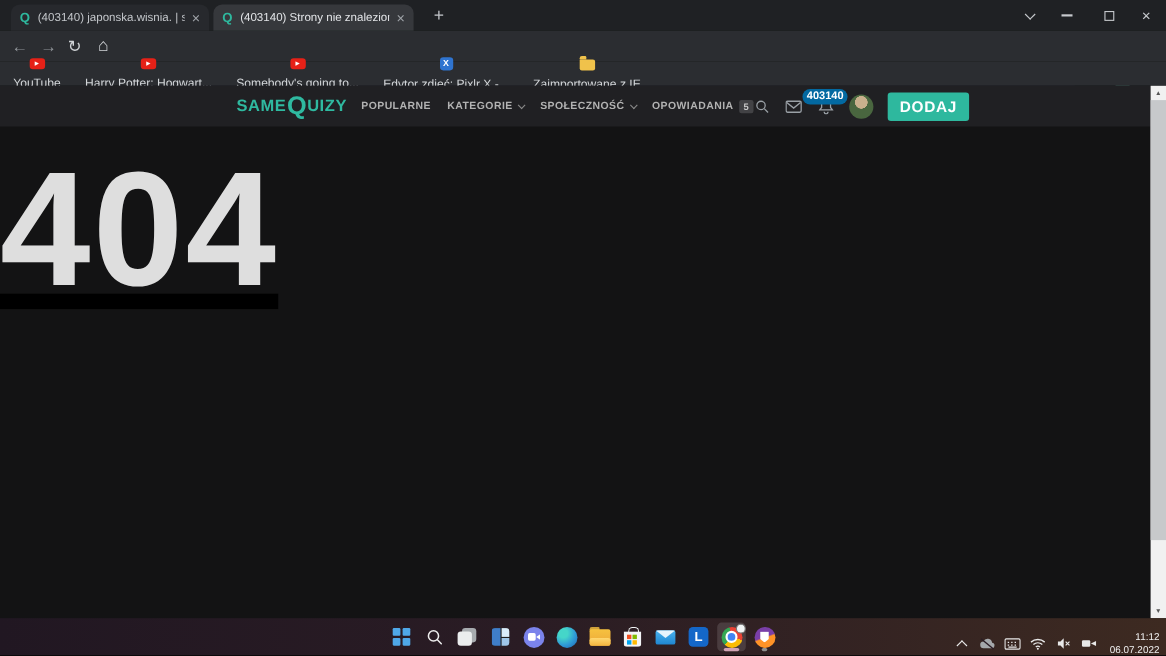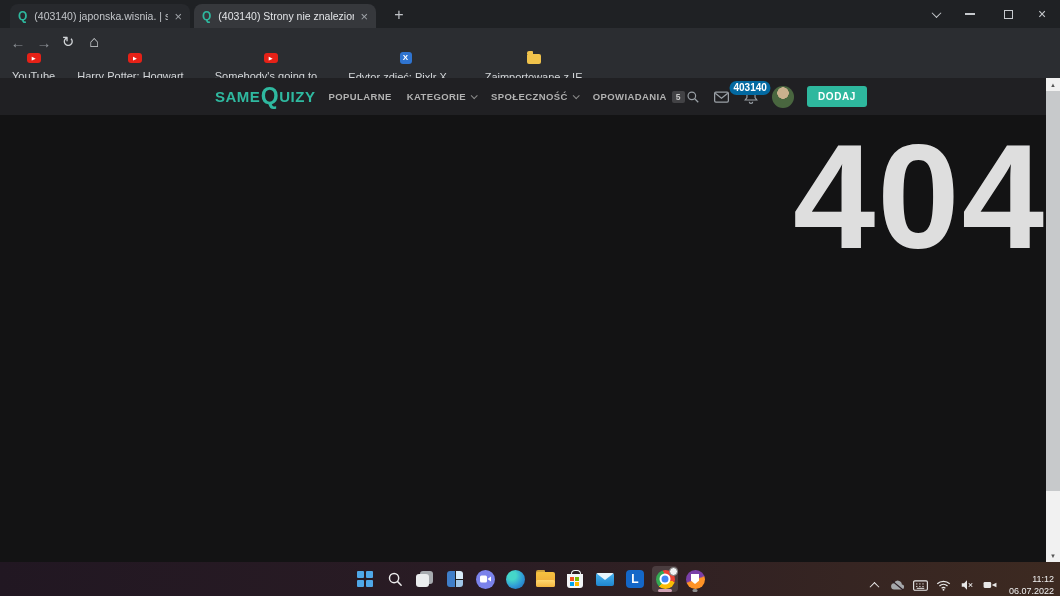--- a/index.html
+++ b/index.html
@@ -56,22 +56,22 @@
   .brand-q { font-size:23px; font-weight:bold; line-height:0.9; margin:0 0.5px; }
   .mainnav { display:flex; align-items:center; gap:15px; margin-left:13px; }
   .nav-item { display:flex; align-items:center; gap:5px; font-size:9.5px; font-weight:bold; letter-spacing:0.4px; color:#b2b2b2; white-space:nowrap; }
   .nav-chev { width:5px; height:5px; border-right:1.5px solid #8a8a8a; border-bottom:1.5px solid #8a8a8a; transform:rotate(45deg) translateY(-1px); }
   .nav-badge { background:#424245; color:#c9c9c9; font-size:8.5px; font-weight:bold; padding:1px 4px; border-radius:2px; }
   .header-right { display:flex; align-items:center; gap:13px; }
   .hicon { width:16px; height:16px; color:#9aa0a6; display:flex; align-items:center; justify-content:center; }
   .bell-wrap { position:relative; }
   .notif-badge { position:absolute; top:-8px; left:50%; transform:translateX(-52%); background:#0369a1; color:#fff; font-size:10px; font-weight:bold; padding:1.5px 4px; border-radius:7px; white-space:nowrap; }
   .site-avatar { width:22px; height:22px; border-radius:50%; background:radial-gradient(circle at 50% 32%,#c9b08d 0 30%,#49663f 32%); }
-  .btn-dodaj { background:#2eb89e; color:#fff; font-size:10px; font-weight:bold; letter-spacing:0.6px; padding:5px 11px; border-radius:3px; }
-  .main404 { text-align:right; padding-top:12px; }
+  .btn-dodaj { background:#2eb89e; color:#fff; font-size:14px; font-weight:bold; letter-spacing:0.6px; padding:5px 11px; border-radius:3px; }
+  .main404 { text-align:left; padding-top:24px;text-decoration:underline; }
   .err-code { font-size:148px; font-weight:bold; color:#dedede; line-height:0.95; letter-spacing:2px; }
   .err-msg { font-size:41px; font-weight:bold; color:#cfcfcf; margin-top:4px; letter-spacing:0.5px; }
 
   
   .scrollbar { position:absolute; left:1046px; top:78px; width:14px; height:484px; background:#f1f1f1; }
   .sb-btn { position:absolute; left:0; width:14px; height:13px; display:flex; align-items:center; justify-content:center; font-size:6px; color:#555; }
   .sb-up { top:0; } .sb-down { bottom:0; }
   .sb-thumb { position:absolute; left:0; top:13px; width:14px; height:400px; background:#c7c9cb; }
 
   

